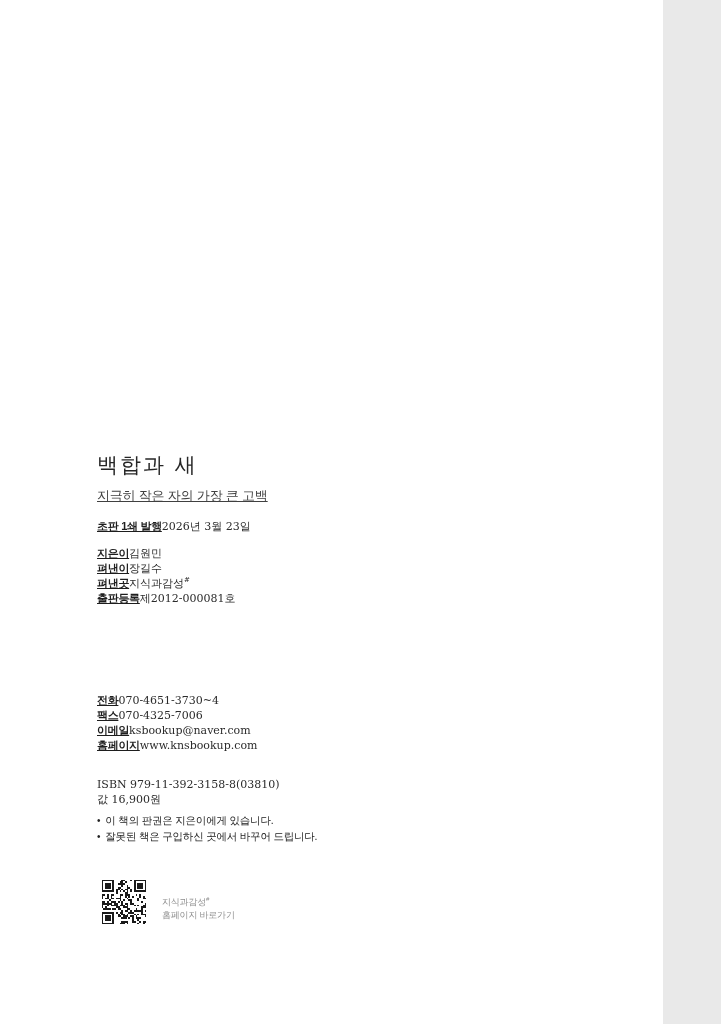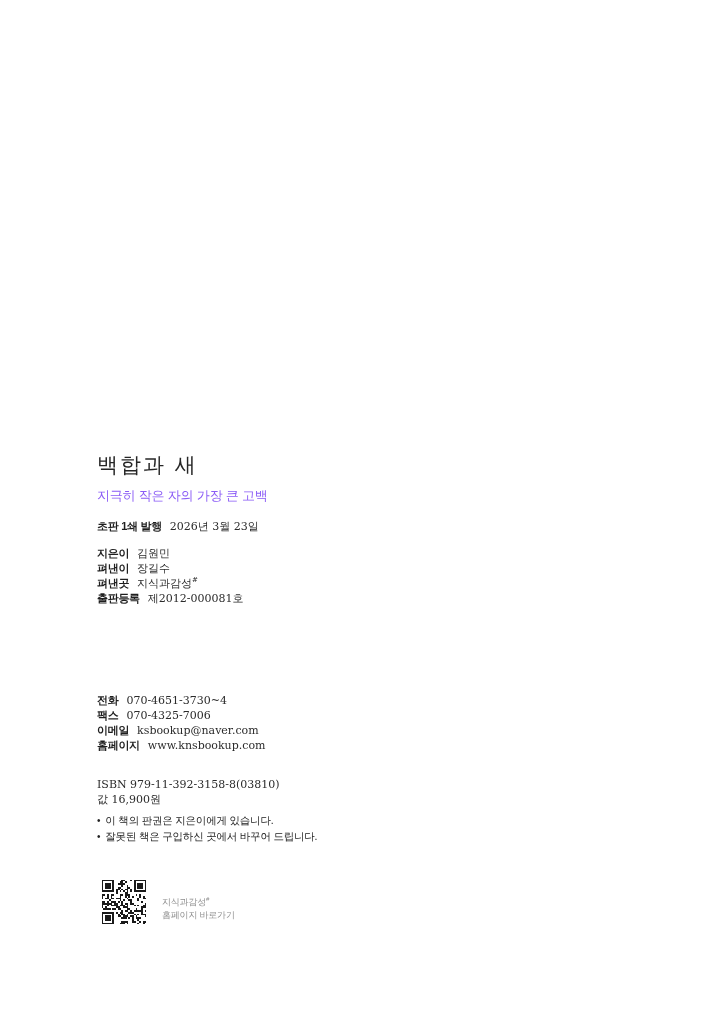--- a/index.html
+++ b/index.html
@@ -1,44 +1,46 @@
 <!DOCTYPE html>
 <html><head>
 <meta charset="utf-8">
 <style>
   html,body{margin:0;padding:0;background:#e9e9e9;}
   .page{
     position:relative;
-    width:721px;height:1024px;
+    width:663px;height:1024px;
     background:#ffffff;
     overflow:hidden;
     font-family:"Liberation Sans",sans-serif;
     color:#222;
   }
   .abs{position:absolute;left:97px;}
   .book-title{
     top:451px;
     font-family:"DejaVu Serif","Liberation Serif",serif;
     font-size:21px;
     font-weight:500;
     letter-spacing:2px;
     color:#262626;
   }
   .book-subtitle{
     top:487px;
     font-size:13px;
     letter-spacing:-0.2px;
-    color:#8b5cf6;
+    color:#404040;
+    text-decoration:underline;
   }
   .row{font-size:11px;line-height:15px;white-space:nowrap;}
   .row .label{
     font-weight:bold;
     color:#1e1e1e;
-    margin-right:8px;
+    margin-right:0;
     letter-spacing:-0.3px;
+    text-decoration:underline;
   }
   .row .value{
     font-family:"DejaVu Serif","Liberation Serif",serif;
     color:#2b2b2b;
   }
   .row .value sup{font-size:7px;line-height:0;}
   .edition-line{top:519px;}
   .group-publication{top:546px;}
   .group-staff{top:613px;}
   .group-contact{top:693px;}

